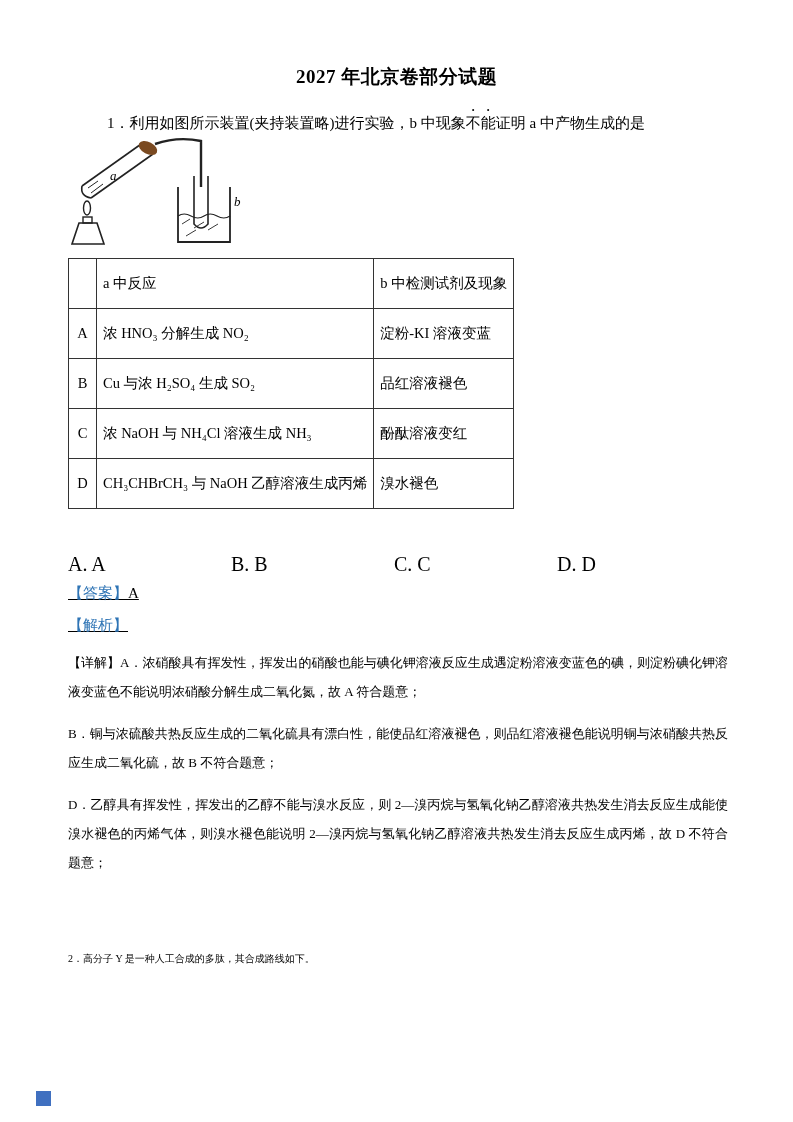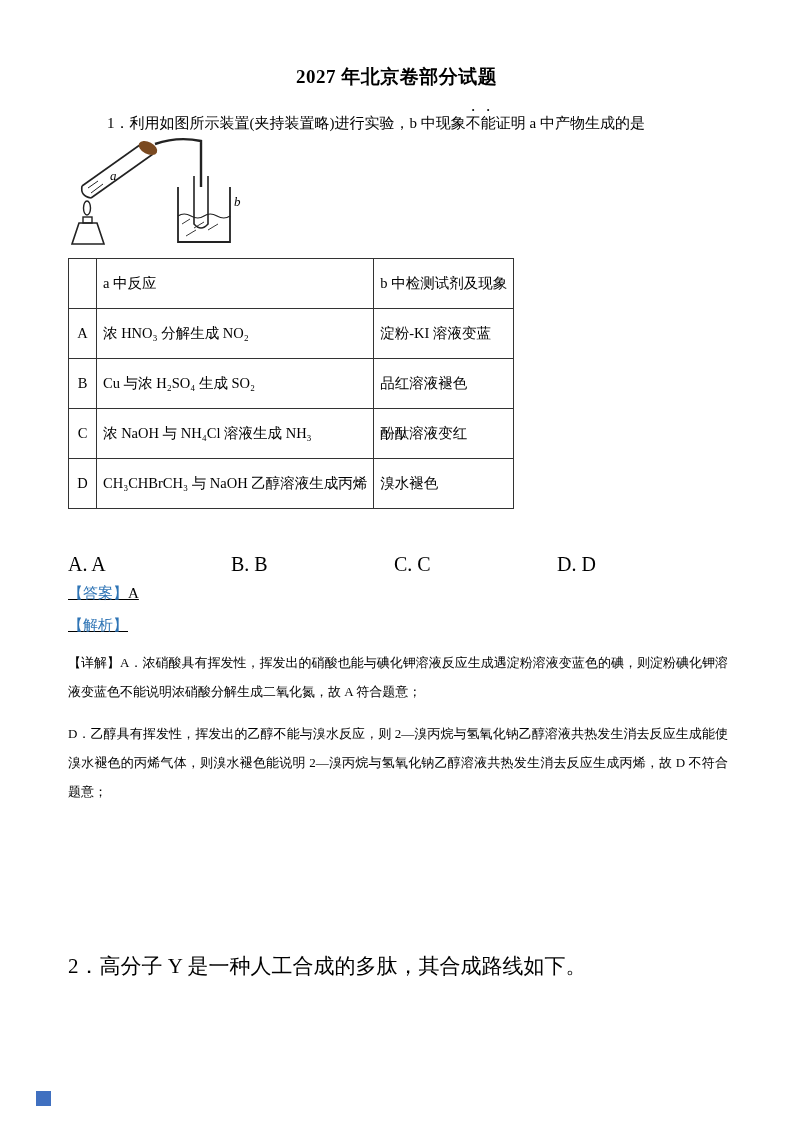--- a/index.html
+++ b/index.html
@@ -96,21 +96,21 @@
   .detail-block p {
     margin: 0 0 13px 0;
     line-height: 29px;
     text-align: justify;
   }
   .question2 {
     position: absolute;
     top: 952px;
     left: 68px;
     width: 660px;
-    font-size: 21px;
+    font-size: 10px;
   }
   .watermark-square {
     position: absolute;
     left: 36px;
     top: 1091px;
     width: 15px;
     height: 15px;
     background: #4070c0;
   }
 </style>
@@ -188,18 +188,19 @@
 <div class="answer-line">
   <span class="blue">【答案】</span><span>A</span>
 </div>
 
 <div class="analysis-line">
   <span class="blue">【解析】</span>
 </div>
 
 <div class="detail-block">
   <p>【详解】A．浓硝酸具有挥发性，挥发出的硝酸也能与碘化钾溶液反应生成遇淀粉溶液变蓝色的碘，则淀粉碘化钾溶液变蓝色不能说明浓硝酸分解生成二氧化氮，故 A 符合题意；</p>
+  <p>B．铜与浓硫酸共热反应生成的二氧化硫具有漂白性，能使品红溶液褪色，则品红溶液褪色能说明铜与浓硝酸共热反应生成二氧化硫，故 B 不符合题意；</p>
   <p>D．乙醇具有挥发性，挥发出的乙醇不能与溴水反应，则 2—溴丙烷与氢氧化钠乙醇溶液共热发生消去反应生成能使溴水褪色的丙烯气体，则溴水褪色能说明 2—溴丙烷与氢氧化钠乙醇溶液共热发生消去反应生成丙烯，故 D 不符合题意；</p>
 </div>
 
 <div class="question2">2．高分子 Y 是一种人工合成的多肽，其合成路线如下。</div>
 
 <div class="watermark-square"></div>
 
 </body></html>

